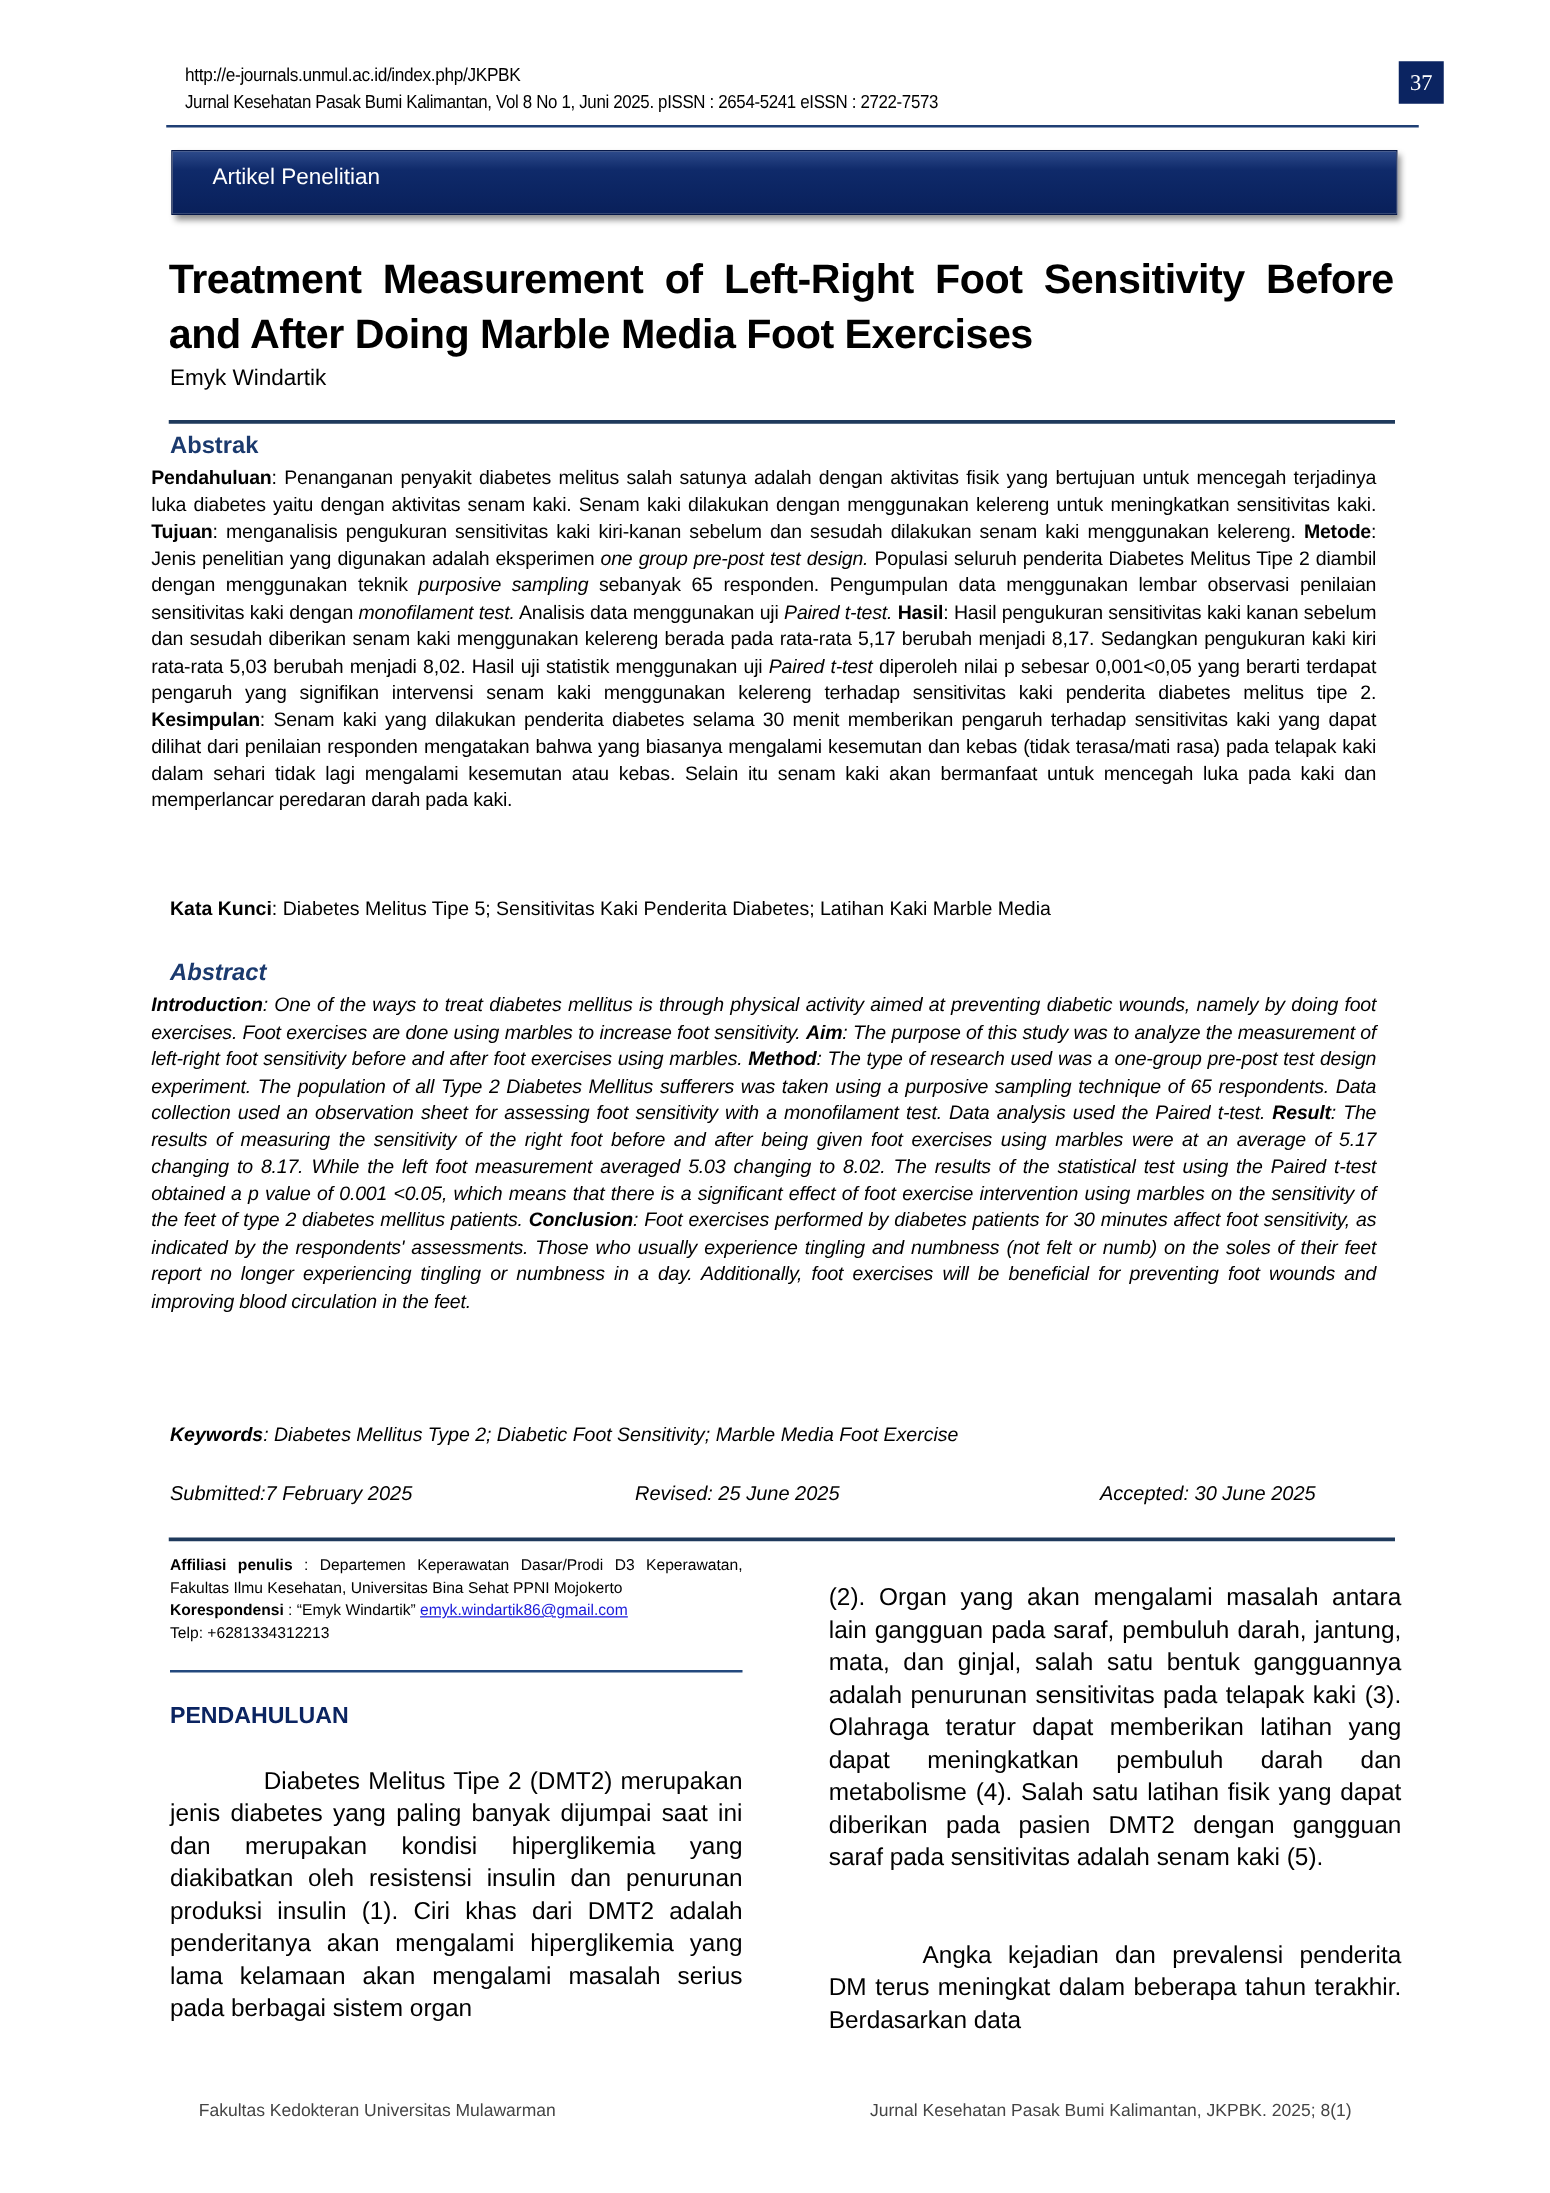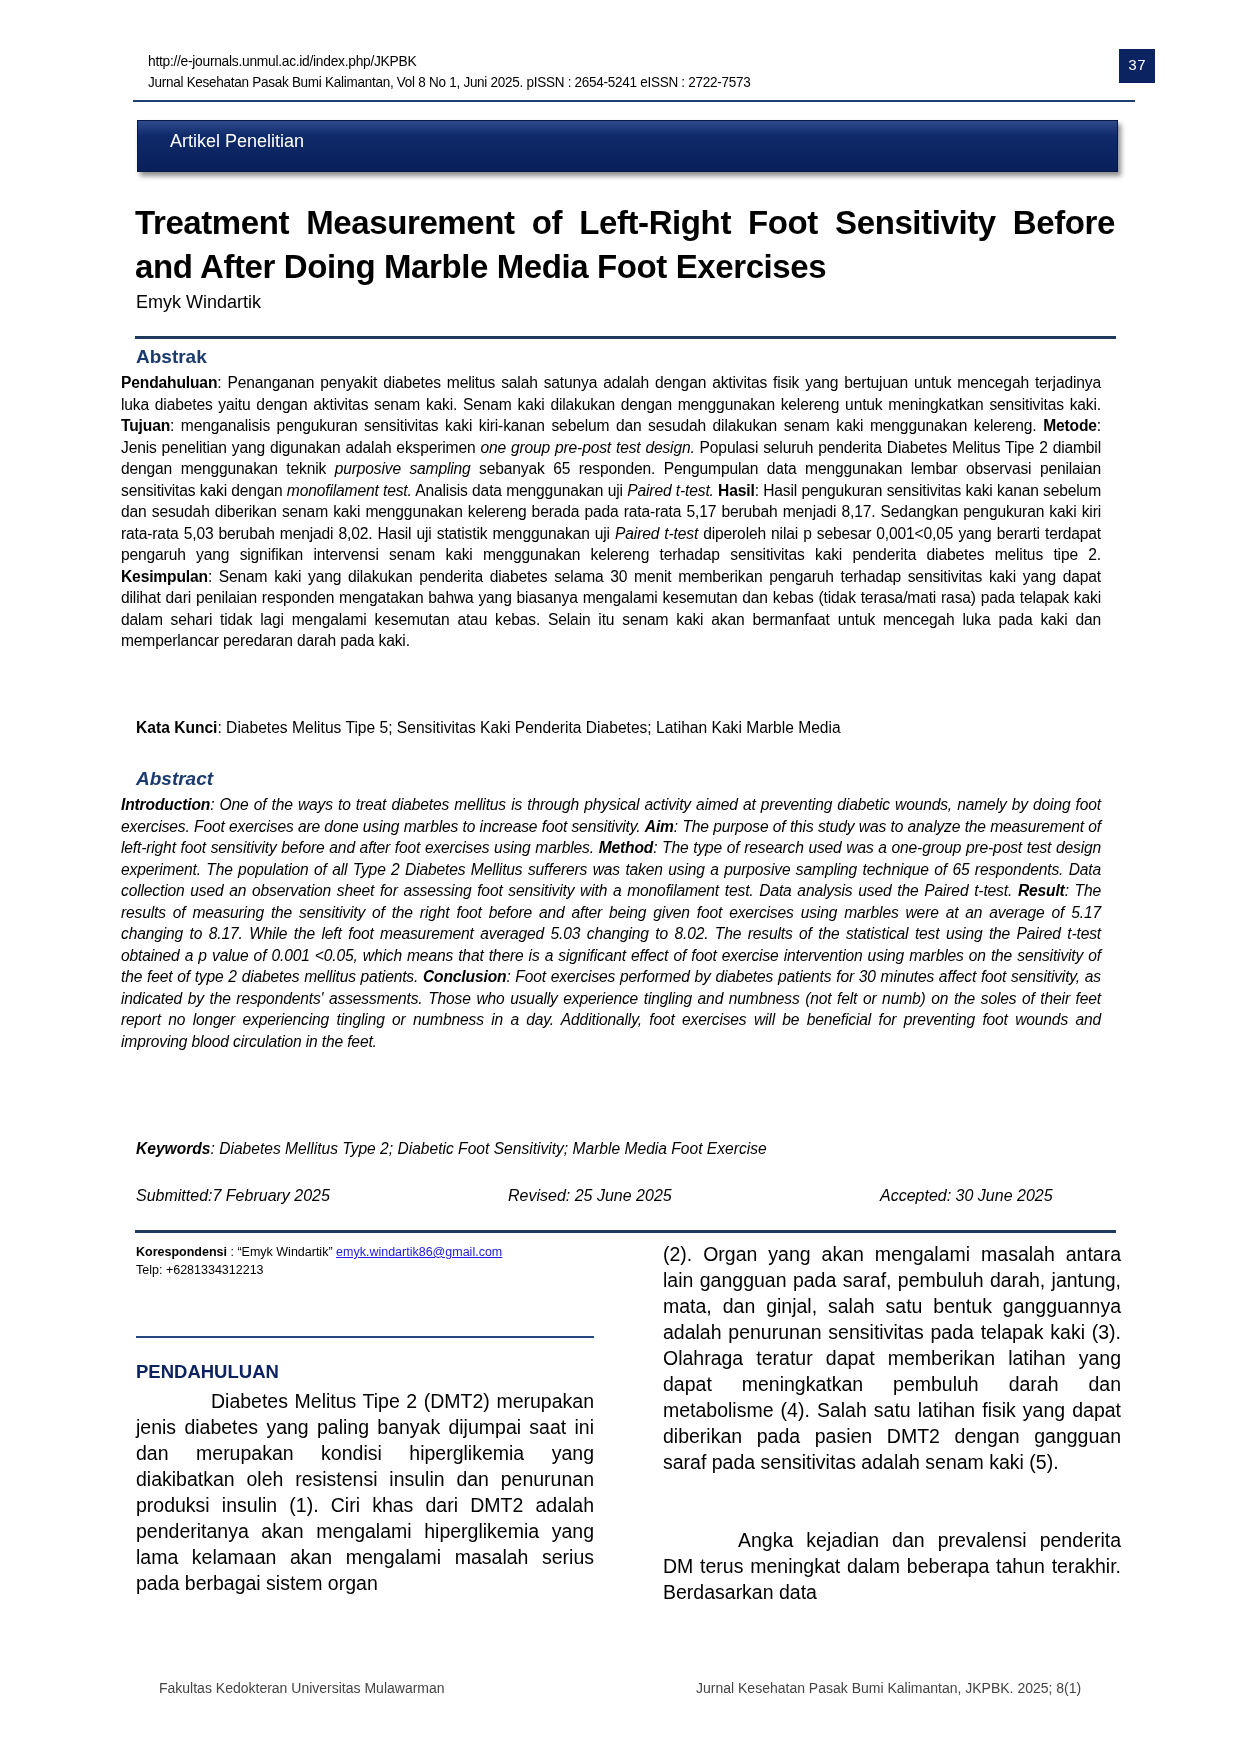--- a/index.html
+++ b/index.html
@@ -1,37 +1,37 @@
 <!DOCTYPE html>
 <html><head>
 <meta charset="utf-8">
 <style>
   html, body { margin: 0; padding: 0; background: #ffffff; }
   body { width: 1240px; height: 1754px; position: relative; overflow: hidden; color: #000; }
   .abs { position: absolute; }
   .hdr-url { left: 148px; top: 52px; font-family: "Liberation Sans Narrow", "Liberation Sans", sans-serif; font-size: 15px; letter-spacing: -0.3px; transform: scaleX(0.92); transform-origin: left; }
   .hdr-journal { left: 148px; top: 73px; font-family: "Liberation Sans", sans-serif; font-size: 15px; letter-spacing: -0.3px; transform: scaleX(0.9); transform-origin: left; white-space: nowrap; }
-  .page-num { left: 1119px; top: 49px; width: 36px; height: 34px; background: #0b2461; color: #fff; font-family: Liberation Mono, monospace; font-size: 15px; display: flex; align-items: center; justify-content: center; }
+  .page-num { left: 1119px; top: 49px; width: 36px; height: 34px; background: #0b2461; color: #fff; font-family: Liberation Serif, serif; font-size: 18px; display: flex; align-items: center; justify-content: center; }
   .hdr-rule { left: 133px; top: 100px; width: 1002px; height: 2px; background: #1f3f74; }
   .banner { left: 137px; top: 120px; width: 979px; height: 50px;
     background: linear-gradient(180deg, #2d4a8a 0%, #0f2a6a 30%, #0b2461 70%, #09205a 100%);
     box-shadow: 3px 4px 5px rgba(0,0,0,0.45); border: 1px solid #061848; }
   .banner span { position: absolute; left: 32px; top: 10px; color: #fff; font-family: Liberation Sans, sans-serif; font-size: 18px; }
   .title { left: 135px; top: 201px; width: 980px; font-family: "Liberation Sans", sans-serif; font-weight: bold; font-size: 33px; line-height: 44px; text-align: justify; letter-spacing: -0.4px; }
   .author { left: 136px; top: 292px; font-family: "Liberation Sans", sans-serif; font-size: 18px; }
   .rule-dark { height: 3px; background: #1f3a5c; }
   .section-h { font-family: "Liberation Sans", sans-serif; font-weight: bold; color: #1b3a6e; font-size: 19px; text-align: right; }
   .abstract { left: 121px; width: 980px; font-family: "Liberation Sans", sans-serif; font-size: 15.6px; line-height: 21.5px; text-align: justify; letter-spacing: -0.15px; }
   .abstract b { font-weight: bold; }
   .kw { left: 136px; font-family: "Liberation Sans", sans-serif; font-size: 15.6px; }
   .dates { top: 1187px; font-family: "Liberation Sans", sans-serif; font-style: italic; font-size: 16px; }
   .aff { left: 136px; top: 1243px; width: 458px; font-family: "Liberation Sans", sans-serif; font-size: 12.5px; line-height: 18px; text-align: justify; }
   .aff a { color: #1a1adb; text-decoration: underline; }
   .rule-blue { background: #23497e; height: 2px; }
-  .col-text { font-family: "Liberation Sans", sans-serif; font-size: 19.5px; line-height: 26px; text-align: justify; width: 458px; }
+  .col-text { font-family: "Liberation Sans", sans-serif; font-size: 19.5px; line-height: 26px; text-align: justify; width: 458px; margin-top: 24px; }
   .indent { text-indent: 75px; }
   .pend-h { left: 136px; top: 1361px; font-family: "Liberation Sans", sans-serif; font-weight: bold; color: #0b2461; font-size: 18.5px; }
   .footer { top: 1680px; font-family: "Liberation Sans", sans-serif; font-size: 14px; color: #444; }
 </style>
 </head>
 <body>
 
 <div class="abs hdr-url">http://e-journals.unmul.ac.id/index.php/JKPBK</div>
 <div class="abs hdr-journal">Jurnal Kesehatan Pasak Bumi Kalimantan, Vol 8 No 1, Juni 2025. pISSN : 2654-5241 eISSN : 2722-7573</div>
 <div class="abs page-num">
@@ -62,20 +62,21 @@
 <div class="abs kw" style="top:1140px; font-style:italic;">
   <b>Keywords</b><span>:  Diabetes Mellitus Type 2; Diabetic Foot Sensitivity; Marble Media Foot Exercise</span>
 </div>
 
 <div class="abs dates" style="left:136px;">Submitted:7 February 2025</div>
 <div class="abs dates" style="left:508px;">Revised: 25 June 2025</div>
 <div class="abs dates" style="left:880px;">Accepted: 30 June 2025</div>
 <div class="abs rule-dark" style="left:135px; top:1230px; width:981px;"></div>
 
 <div class="abs aff">
+  <div><b>Affiliasi penulis</b><span> : Departemen Keperawatan Dasar/Prodi D3 Keperawatan, Fakultas Ilmu Kesehatan, Universitas Bina Sehat PPNI Mojokerto</span></div>
   <div><b>Korespondensi</b><span> : “Emyk Windartik” </span><a>emyk.windartik86@gmail.com</a></div>
   <div>Telp: +6281334312213</div>
 </div>
 <div class="abs rule-blue" style="left:136px; top:1336px; width:458px;"></div>
 
 <div class="abs pend-h">PENDAHULUAN</div>
 <div class="abs col-text indent" style="left:136px; top:1388px;">Diabetes Melitus Tipe 2 (DMT2) merupakan jenis diabetes yang paling banyak dijumpai saat ini dan merupakan kondisi hiperglikemia yang diakibatkan oleh resistensi insulin dan penurunan produksi insulin (1). Ciri khas dari DMT2 adalah penderitanya akan mengalami hiperglikemia yang lama kelamaan akan mengalami masalah serius pada berbagai sistem organ</div>
 
 <div class="abs col-text" style="left:663px; top:1241px;">(2). Organ yang akan mengalami masalah antara lain gangguan pada saraf, pembuluh darah, jantung, mata, dan ginjal, salah satu bentuk gangguannya adalah penurunan sensitivitas pada telapak kaki (3). Olahraga teratur dapat memberikan latihan yang dapat meningkatkan pembuluh darah dan metabolisme (4).  Salah satu latihan fisik yang dapat diberikan pada pasien DMT2 dengan gangguan saraf pada sensitivitas adalah senam kaki (5).</div>
 <div class="abs col-text indent" style="left:663px; top:1527px;">Angka kejadian dan prevalensi penderita DM terus meningkat dalam beberapa tahun terakhir. Berdasarkan data</div>

